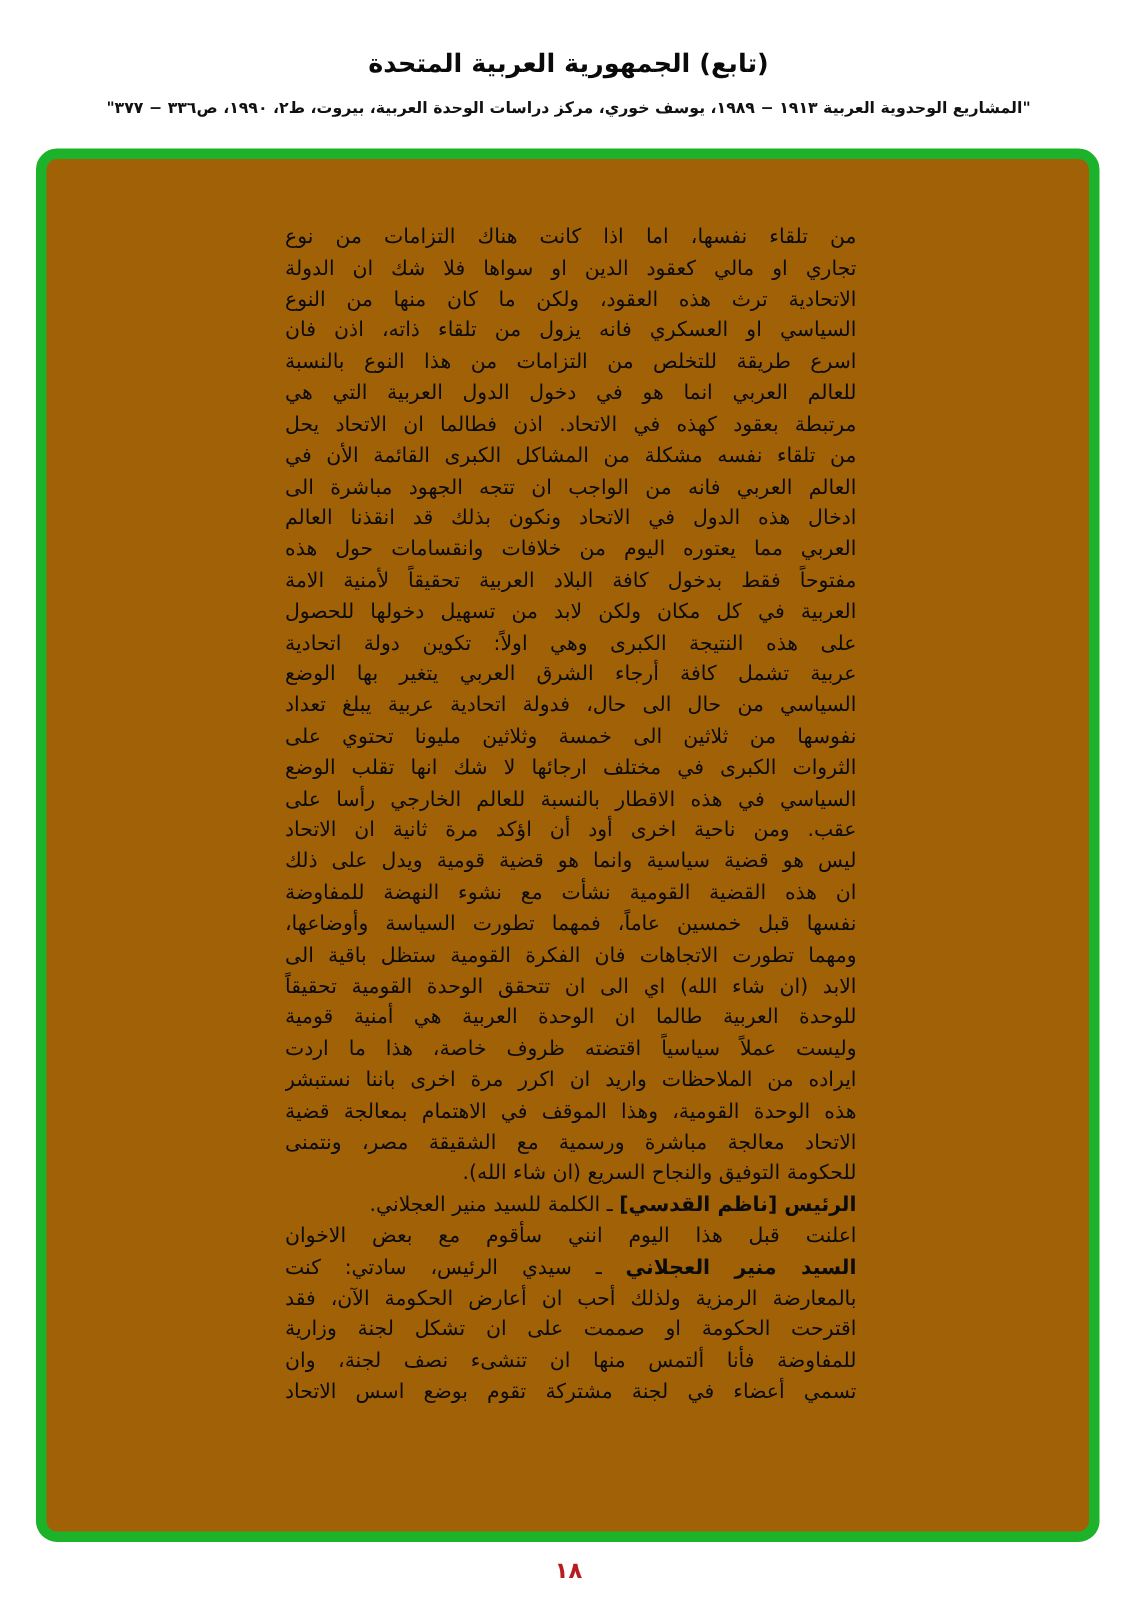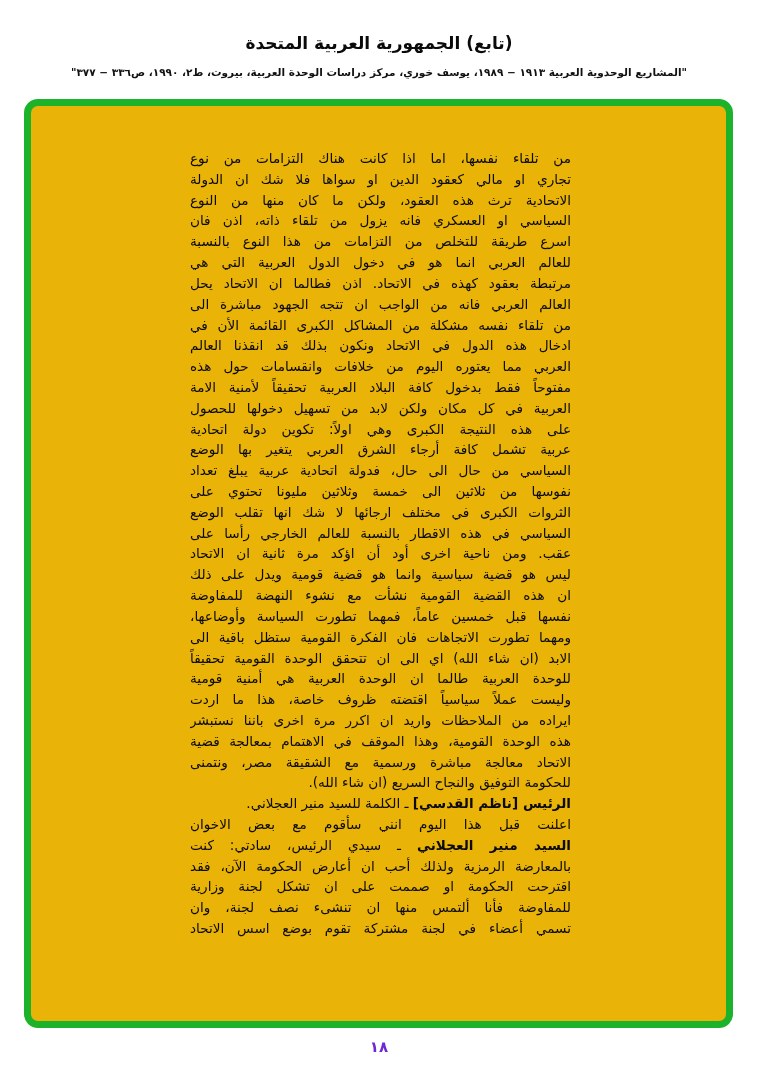--- a/index.html
+++ b/index.html
@@ -17,57 +17,57 @@
   }
   .citation{
     position:absolute;top:66px;left:0;width:758px;
     text-align:center;direction:rtl;
     font-weight:bold;font-size:10.5px;color:#111;
   }
   .frame{
     position:absolute;left:24px;top:99px;
     width:709px;height:929px;box-sizing:border-box;
     border:7px solid #1cb32b;border-radius:14px;
-    background:#eab308;
+    background:#a16207;
   }
   .text{
     position:absolute;top:42px;right:155px;width:381px;
     direction:rtl;unicode-bidi:embed;
     font-size:13.6px;color:#0b0b0b;
   }
   .bline{
     height:20.82px;line-height:20.82px;
     overflow:hidden;
   }
   .bline.just{text-align:justify;text-align-last:justify;text-justify:inter-word}
   .bline.end{text-align:right;text-align-last:right}
   .bold{font-weight:bold}
   .pagenum{
     position:absolute;top:1038px;left:0;width:758px;
     text-align:center;direction:rtl;
-    font-weight:bold;font-size:15px;color:#6d28d9;
+    font-weight:bold;font-size:15px;color:#b91c1c;
   }
 </style>
 </head>
 <body>
 
 <div class="sheet">
   <div class="title">(تابع) الجمهورية العربية المتحدة</div>
   <div class="citation">"المشاريع الوحدوية العربية ١٩١٣ − ١٩٨٩، يوسف خوري، مركز دراسات الوحدة العربية، بيروت، ط٢، ١٩٩٠، ص٣٣٦ − ٣٧٧"</div>
   <div class="frame" style="border-color: rgb(28, 179, 43);">
     <div class="text">
         <div class="bline just"><span>من تلقاء نفسها، اما اذا كانت هناك التزامات من نوع</span></div>
         <div class="bline just"><span>تجاري او مالي كعقود الدين او سواها فلا شك ان الدولة</span></div>
         <div class="bline just"><span>الاتحادية ترث هذه العقود، ولكن ما كان منها من النوع</span></div>
         <div class="bline just"><span>السياسي او العسكري فانه يزول من تلقاء ذاته، اذن فان</span></div>
         <div class="bline just"><span>اسرع طريقة للتخلص من التزامات من هذا النوع بالنسبة</span></div>
         <div class="bline just"><span>للعالم العربي انما هو في دخول الدول العربية التي هي</span></div>
         <div class="bline just"><span>مرتبطة بعقود كهذه في الاتحاد. اذن فطالما ان الاتحاد يحل</span></div>
+        <div class="bline just"><span>من تلقاء نفسه مشكلة من المشاكل الكبرى القائمة الأن في</span></div>
         <div class="bline just"><span>العالم العربي فانه من الواجب ان تتجه الجهود مباشرة الى</span></div>
-        <div class="bline just"><span>من تلقاء نفسه مشكلة من المشاكل الكبرى القائمة الأن في</span></div>
         <div class="bline just"><span>ادخال هذه الدول في الاتحاد ونكون بذلك قد انقذنا العالم</span></div>
         <div class="bline just"><span>العربي مما يعتوره اليوم من خلافات وانقسامات حول هذه</span></div>
         <div class="bline just"><span>مفتوحاً فقط بدخول كافة البلاد العربية تحقيقاً لأمنية الامة</span></div>
         <div class="bline just"><span>العربية في كل مكان ولكن لابد من تسهيل دخولها للحصول</span></div>
         <div class="bline just"><span>على هذه النتيجة الكبرى وهي اولاً: تكوين دولة اتحادية</span></div>
         <div class="bline just"><span>عربية تشمل كافة أرجاء الشرق العربي يتغير بها الوضع</span></div>
         <div class="bline just"><span>السياسي من حال الى حال، فدولة اتحادية عربية يبلغ تعداد</span></div>
         <div class="bline just"><span>نفوسها من ثلاثين الى خمسة وثلاثين مليونا تحتوي على</span></div>
         <div class="bline just"><span>الثروات الكبرى في مختلف ارجائها لا شك انها تقلب الوضع</span></div>
         <div class="bline just"><span>السياسي في هذه الاقطار بالنسبة للعالم الخارجي رأسا على</span></div>

